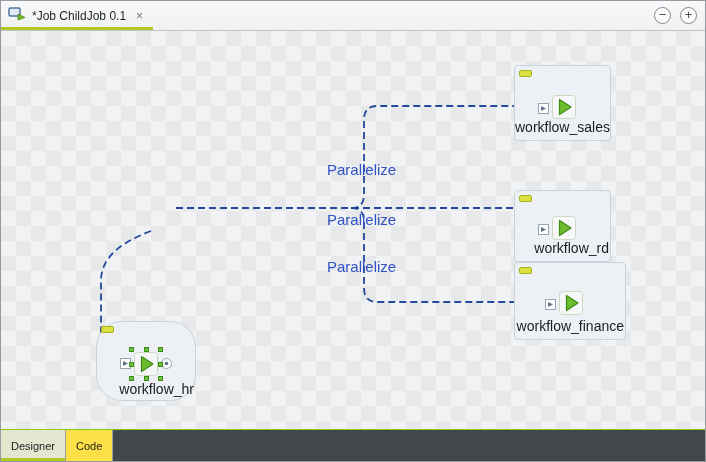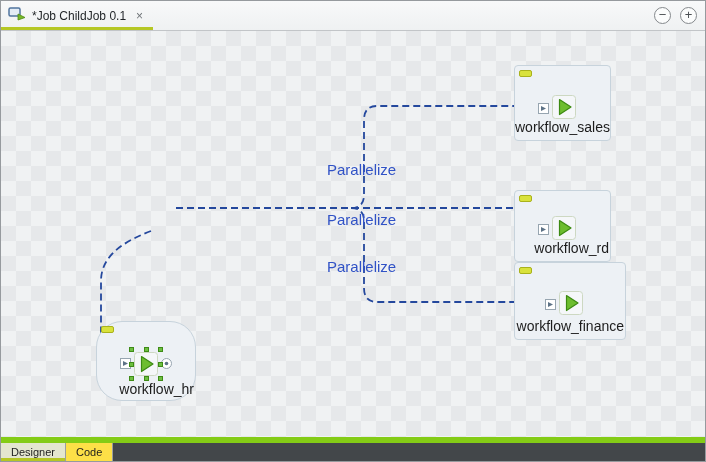--- a/index.html
+++ b/index.html
@@ -95,22 +95,22 @@
     position: absolute; width: 5px; height: 5px;
     background: #6dbf40; border: 1px solid #3e8b17;
   }
   .h-tl { left: -5px; top: -5px; }          .h-tm { left: calc(50% - 2.5px); top: -5px; }
   .h-tr { right: -5px; top: -5px; }         .h-ml { left: -5px; top: calc(50% - 2.5px); }
   .h-mr { right: -5px; top: calc(50% - 2.5px); } .h-bl { left: -5px; bottom: -5px; }
   .h-bm { left: calc(50% - 2.5px); bottom: -5px; } .h-br { right: -5px; bottom: -5px; }
 
   
   .bottombar {
-    position: absolute; left: 0; right: 0; bottom: 0; height: 24px;
-    background: #43474a; border-top: 6px solid #84cc16;
+    position: absolute; left: 0; right: 0; bottom: 0; height: 32px;
+    background: #43474a; border-top: 1px solid #84cc16;
     display: flex; align-items: stretch;
   }
   .btab {
     display: flex; align-items: center; padding: 0 10px;
     font-size: 11px; color: #1e1e1e;
     background: #fde047; border-right: 1px solid #9a9ea1;
   }
   .btab.active {
     background: #e4e6cf;
     box-shadow: inset 0 -3px 0 #b5c724;

